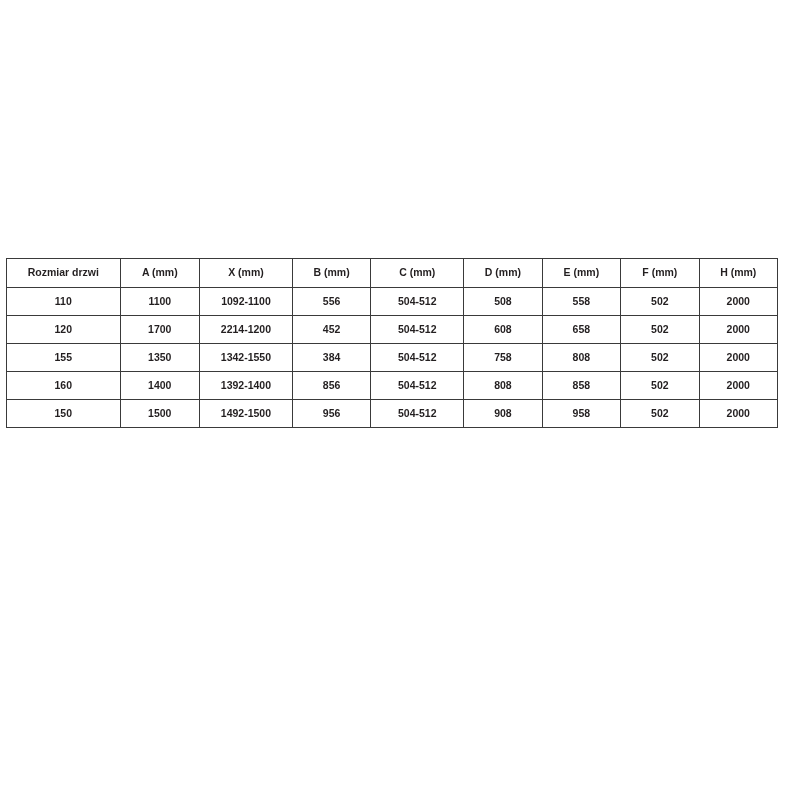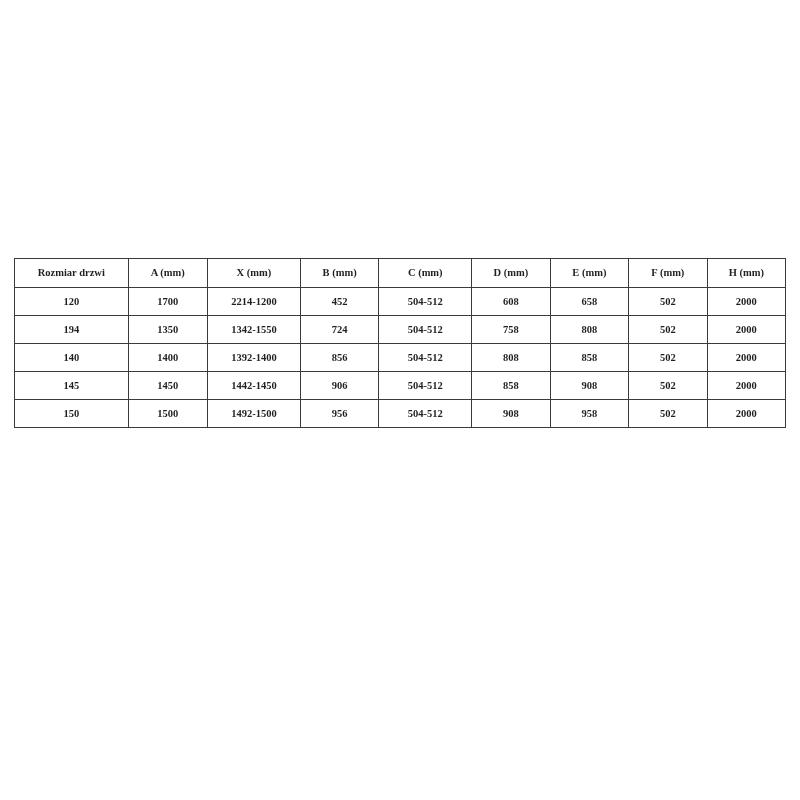--- a/index.html
+++ b/index.html
@@ -10,24 +10,23 @@
     width: 800px;
     height: 800px;
     background: #ffffff;
     font-family: "Liberation Sans", sans-serif;
     color: #231f20;
     position: relative;
     overflow: hidden;
   }
   #spec-table-wrap {
     position: absolute;
-    left: 14px;
+    left: 6px;
     top: 258px;
     width: 772px;
-    font-family: Liberation Serif, serif;
   }
   table.spec-table {
     border-collapse: collapse;
     width: 100%;
     table-layout: fixed;
   }
   table.spec-table th,
   table.spec-table td {
     border: 1px solid #3a3a3a;
     text-align: center;
@@ -80,60 +79,60 @@
         <th>B (mm)</th>
         <th>C (mm)</th>
         <th>D (mm)</th>
         <th>E (mm)</th>
         <th>F (mm)</th>
         <th>H (mm)</th>
       </tr>
     </thead>
     <tbody>
       <tr>
+        <td>110</td>
+        <td>1100</td>
+        <td>1092-1100</td>
+        <td>556</td>
+        <td>504-512</td>
+        <td>508</td>
+        <td>558</td>
+        <td>502</td>
+        <td>2000</td>
+      </tr>
+      <tr>
         <td>120</td>
         <td>1700</td>
         <td>2214-1200</td>
         <td>452</td>
         <td>504-512</td>
         <td>608</td>
         <td>658</td>
         <td>502</td>
         <td>2000</td>
       </tr>
       <tr>
-        <td>194</td>
+        <td>155</td>
         <td>1350</td>
         <td>1342-1550</td>
-        <td>724</td>
+        <td>384</td>
         <td>504-512</td>
         <td>758</td>
         <td>808</td>
         <td>502</td>
         <td>2000</td>
       </tr>
       <tr>
-        <td>140</td>
+        <td>160</td>
         <td>1400</td>
         <td>1392-1400</td>
         <td>856</td>
         <td>504-512</td>
         <td>808</td>
         <td>858</td>
-        <td>502</td>
-        <td>2000</td>
-      </tr>
-      <tr>
-        <td>145</td>
-        <td>1450</td>
-        <td>1442-1450</td>
-        <td>906</td>
-        <td>504-512</td>
-        <td>858</td>
-        <td>908</td>
         <td>502</td>
         <td>2000</td>
       </tr>
       <tr>
         <td>150</td>
         <td>1500</td>
         <td>1492-1500</td>
         <td>956</td>
         <td>504-512</td>
         <td>908</td>

